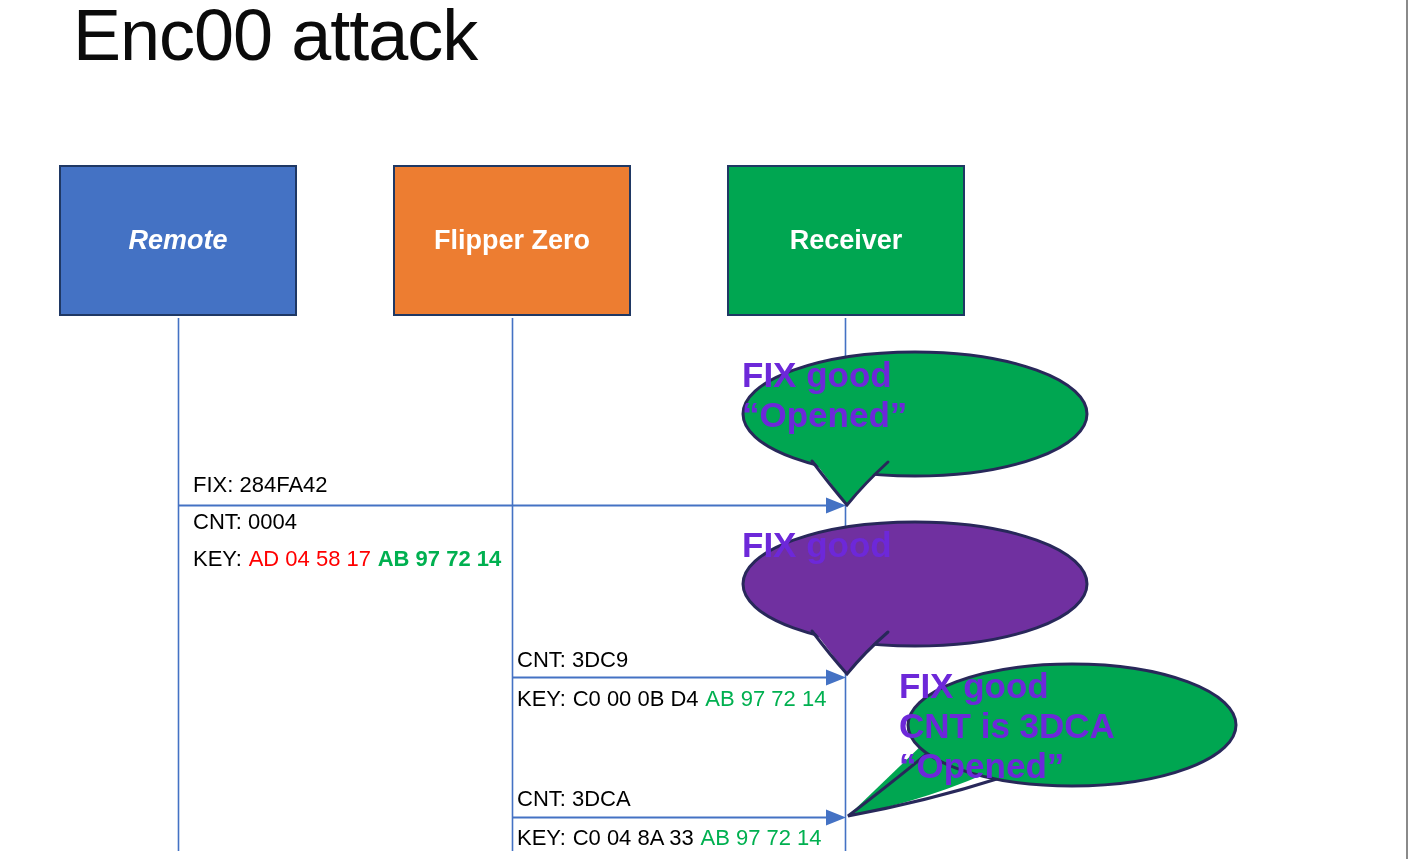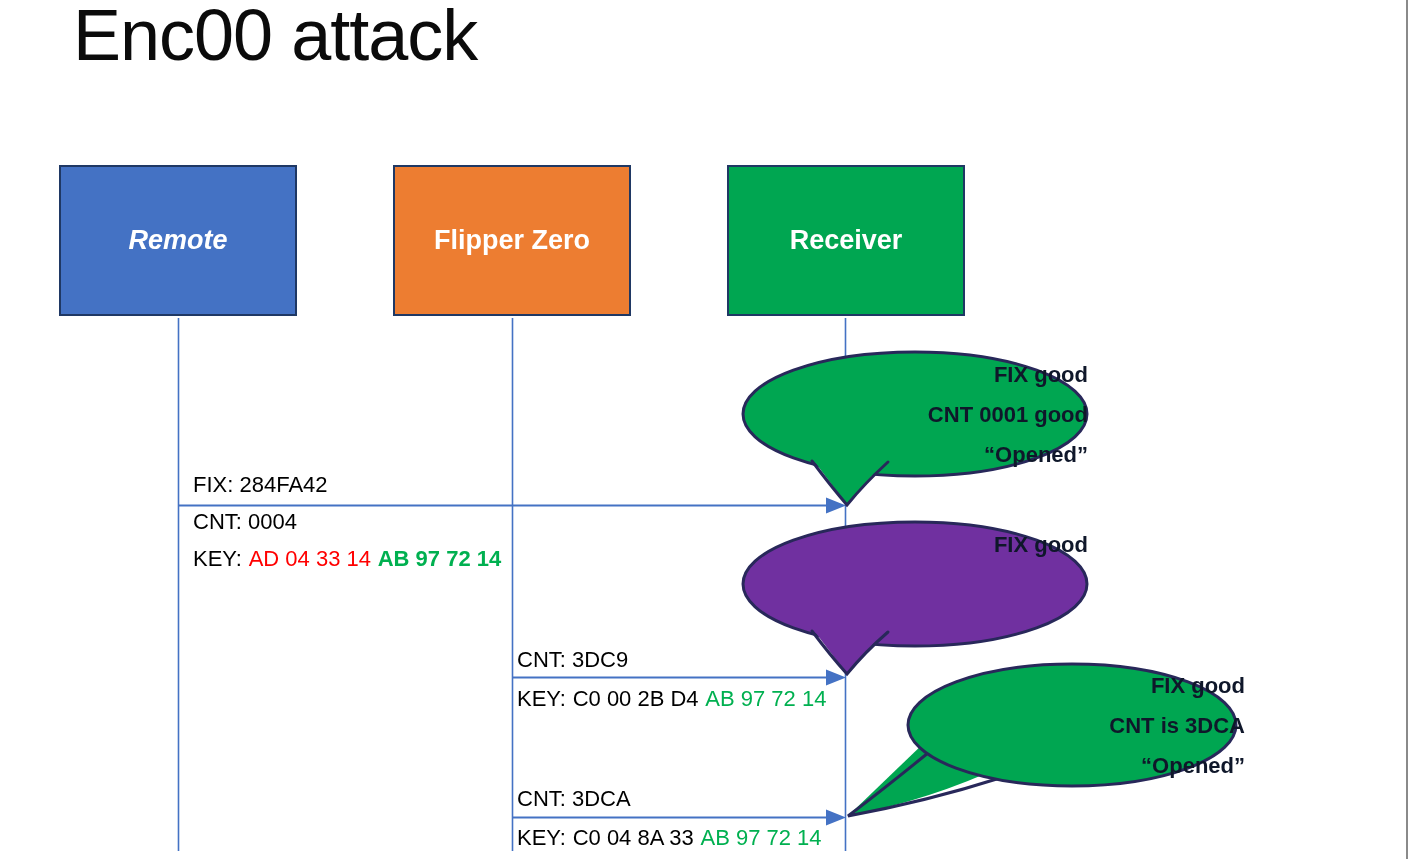--- a/index.html
+++ b/index.html
@@ -20,22 +20,22 @@
   .actor.remote{left:59px;background:#4472C4;font-style:italic;}
   .actor.flipper{left:393px;background:#ED7D31;}
   .actor.receiver{left:727px;background:#00A651;}
   svg.canvas{position:absolute;left:0;top:0;}
   .msg{position:absolute;font-size:22px;color:#000;white-space:nowrap;line-height:30px;}
   .msg .kpart{margin-left:0.55ch;}
   .kred{color:#FF0000;}
   .kgreen{color:#00B050;margin-top:40px;}
   .kgreen.bold{font-weight:700;}
   .bubble-text{
-    position:absolute;width:346px;text-align:right;color:#0f172a;
-    font-size:22px;line-height:40px;font-weight:600;white-space:nowrap;
+    position:absolute;width:346px;text-align:left;color:#6d28d9;
+    font-size:35px;line-height:40px;font-weight:600;white-space:nowrap;
   }
   .bubble-text div{height:40px;}
 </style>
 </head>
 <body>
 
 <div class="stage">
 
   <h1 class="title">Enc00 attack</h1>
 
@@ -83,36 +83,35 @@
     <g>
       <path d="M 925 742 Q 875 790 848 816 Q 930 800 1005 765 Z" fill="#00A651" stroke="none"></path>
       <path d="M 928 753 Q 880 792 848 816 Q 928 801 1000 778" fill="none" stroke="#28285A" stroke-width="3" stroke-linecap="round"></path>
       <ellipse cx="1072" cy="725" rx="164" ry="61" fill="#00A651" stroke="#28285A" stroke-width="3"></ellipse>
     </g>
   </svg>
 
   <div class="msg" style="left:193px;top:470px">FIX: 284FA42</div>
   <div class="msg" style="left:193px;top:507px">CNT: 0004</div>
   <div class="msg" style="left:193px;top:544px">
-    <span>KEY:</span><span class="kpart kred">AD 04 33 14</span><span class="kpart kgreen bold">AB 97 72 14</span>
+    <span>KEY:</span><span class="kpart kred">AD 04 58 17</span><span class="kpart kgreen bold">AB 97 72 14</span>
   </div>
 
   <div class="msg" style="left:517px;top:645px">CNT: 3DC9</div>
   <div class="msg" style="left:517px;top:684px">
-    <span>KEY:</span><span class="kpart">C0 00 2B D4</span><span class="kpart kgreen">AB 97 72 14</span>
+    <span>KEY:</span><span class="kpart">C0 00 0B D4</span><span class="kpart kgreen">AB 97 72 14</span>
   </div>
 
   <div class="msg" style="left:517px;top:784px">CNT: 3DCA</div>
   <div class="msg" style="left:517px;top:823px">
     <span>KEY:</span><span class="kpart">C0 04 8A 33</span><span class="kpart kgreen">AB 97 72 14</span>
   </div>
 
   <div class="bubble-text" style="left:742px;top:355px">
     <div>FIX good</div>
-    <div>CNT 0001 good</div>
     <div>“Opened”</div>
   </div>
   <div class="bubble-text" style="left:742px;top:525px">
     <div>FIX good</div>
   </div>
   <div class="bubble-text" style="left:899px;top:666px">
     <div>FIX good</div>
     <div>CNT is 3DCA</div>
     <div>“Opened”</div>
   </div>

